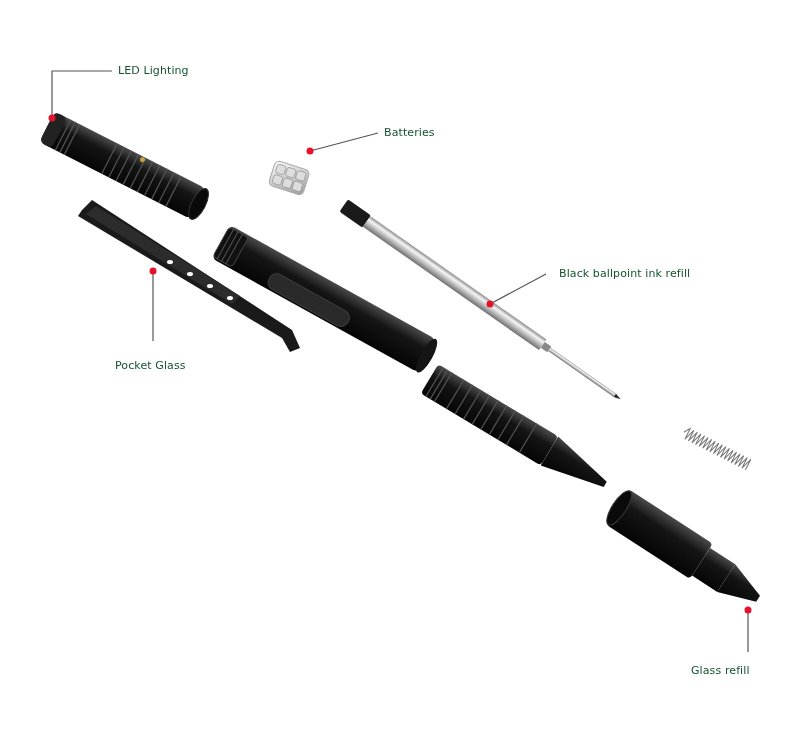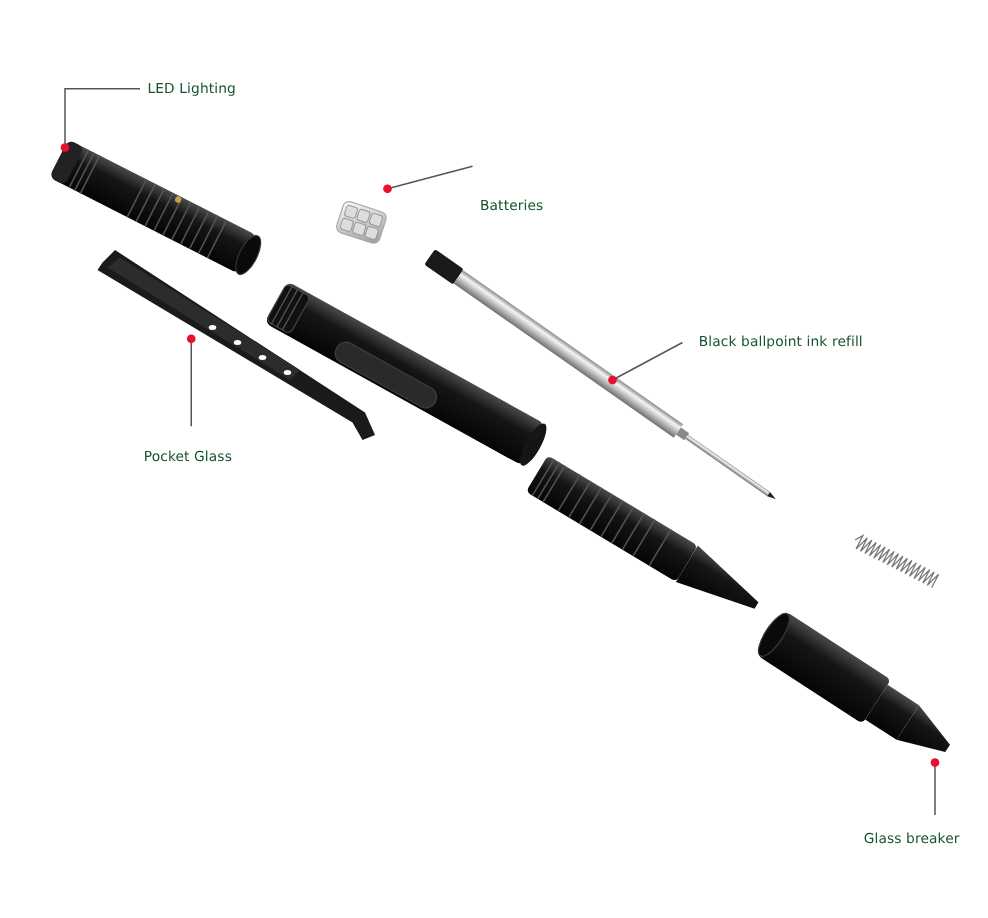--- a/index.html
+++ b/index.html
@@ -134,17 +134,17 @@
     <g fill="#e8112d">
       <circle cx="52" cy="118" r="3.5"></circle>
       <circle cx="310" cy="151" r="3.5"></circle>
       <circle cx="490" cy="304" r="3.5"></circle>
       <circle cx="153" cy="271" r="3.5"></circle>
       <circle cx="748" cy="610" r="3.5"></circle>
     </g>
   </svg>
 
   <div class="label" style="left:118px; top:64px;">LED Lighting</div>
-  <div class="label" style="left:384px; top:126px;margin-top:32px;">Batteries</div>
+  <div class="label" style="left:384px; top:126px;">Batteries</div>
   <div class="label" style="left:559px; top:267px;">Black ballpoint ink refill</div>
   <div class="label" style="left:115px; top:359px;">Pocket Glass</div>
-  <div class="label" style="left:691px; top:664px;">Glass breaker</div>
+  <div class="label" style="left:691px; top:664px;">Glass refill</div>
 </div>
 
 </body></html>

